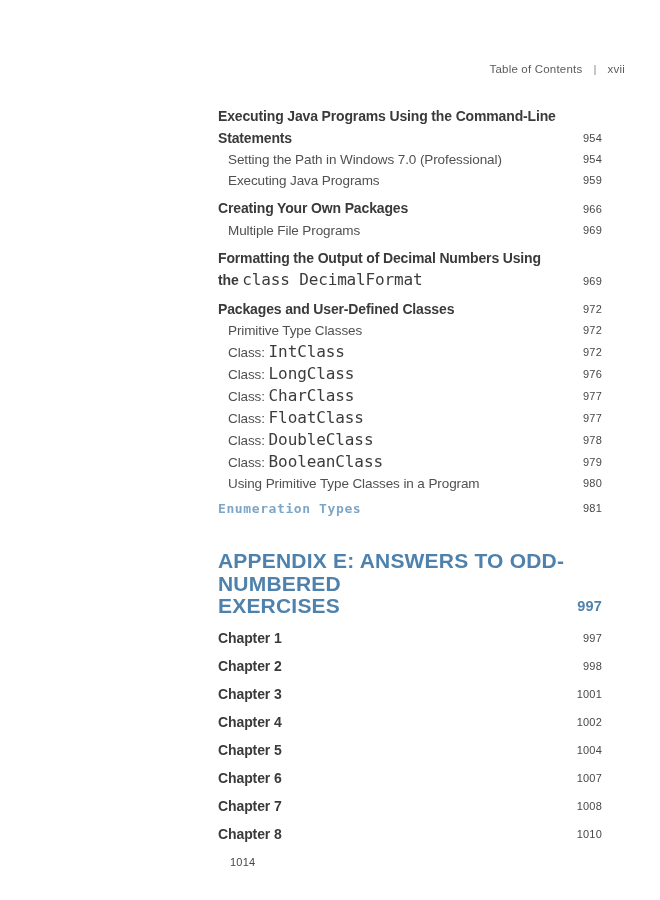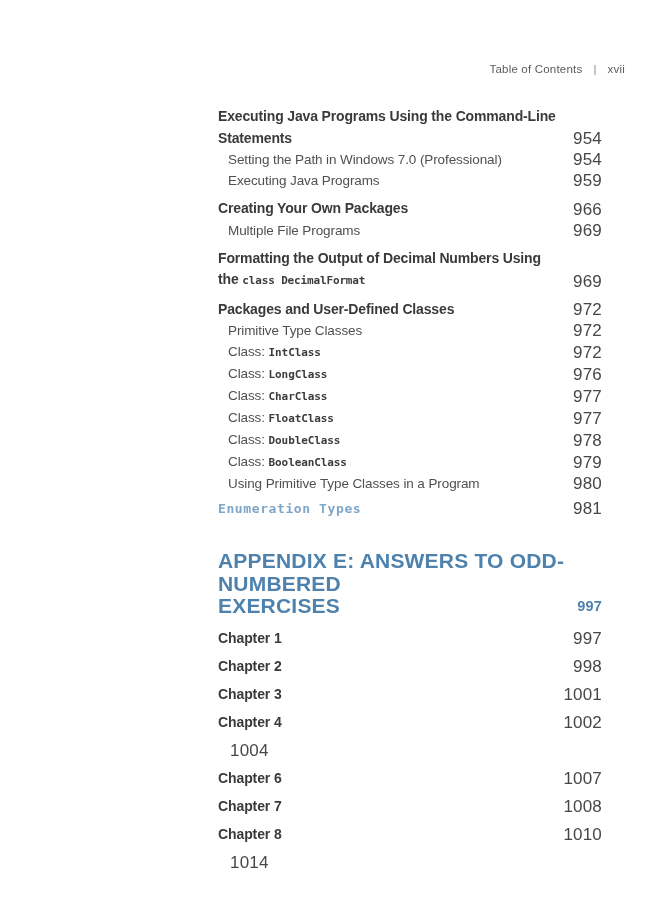--- a/index.html
+++ b/index.html
@@ -28,21 +28,21 @@
     width: 384px;
   }
   .row {
     display: flex;
     justify-content: space-between;
     align-items: flex-end;
   }
   .label { flex: 1 1 auto; }
   .pagenum {
     flex: 0 0 auto;
-    font-size: 17px;
+    font-size: 11px;
     line-height: 21px;
     color: #474747;
     padding-left: 12px;
     letter-spacing: 0.2px;
   }
   .bold .label {
     font-weight: bold;
     color: #3a3a3a;
     font-size: 14px;
     line-height: 21.5px;
@@ -50,22 +50,22 @@
   }
   .sub .label {
     color: #505050;
     font-size: 13.5px;
     line-height: 21px;
     padding-left: 10px;
     letter-spacing: -0.1px;
   }
   .mono {
     font-family: "DejaVu Sans Mono", monospace;
-    font-weight: bold;
-    font-size: 11px;
+    font-weight: normal;
+    font-size: 16px;
     color: #3c3c3c;
   }
   .gap { margin-top: 7px; }
   .mono-blue { margin-top: 4px; align-items: flex-end; }
   .mono-blue .label {
     font-family: "DejaVu Sans Mono", monospace;
     font-weight: bold;
     color: #7ea6c8;
     font-size: 13px;
     line-height: 21px;
@@ -204,20 +204,21 @@
       </div>
       <div class="row chapter">
         <div class="label">Chapter 3</div>
         <div class="pagenum">1001</div>
       </div>
       <div class="row chapter">
         <div class="label">Chapter 4</div>
         <div class="pagenum">1002</div>
       </div>
       <div class="row chapter">
+        <div class="label">Chapter 5</div>
         <div class="pagenum">1004</div>
       </div>
       <div class="row chapter">
         <div class="label">Chapter 6</div>
         <div class="pagenum">1007</div>
       </div>
       <div class="row chapter">
         <div class="label">Chapter 7</div>
         <div class="pagenum">1008</div>
       </div>

